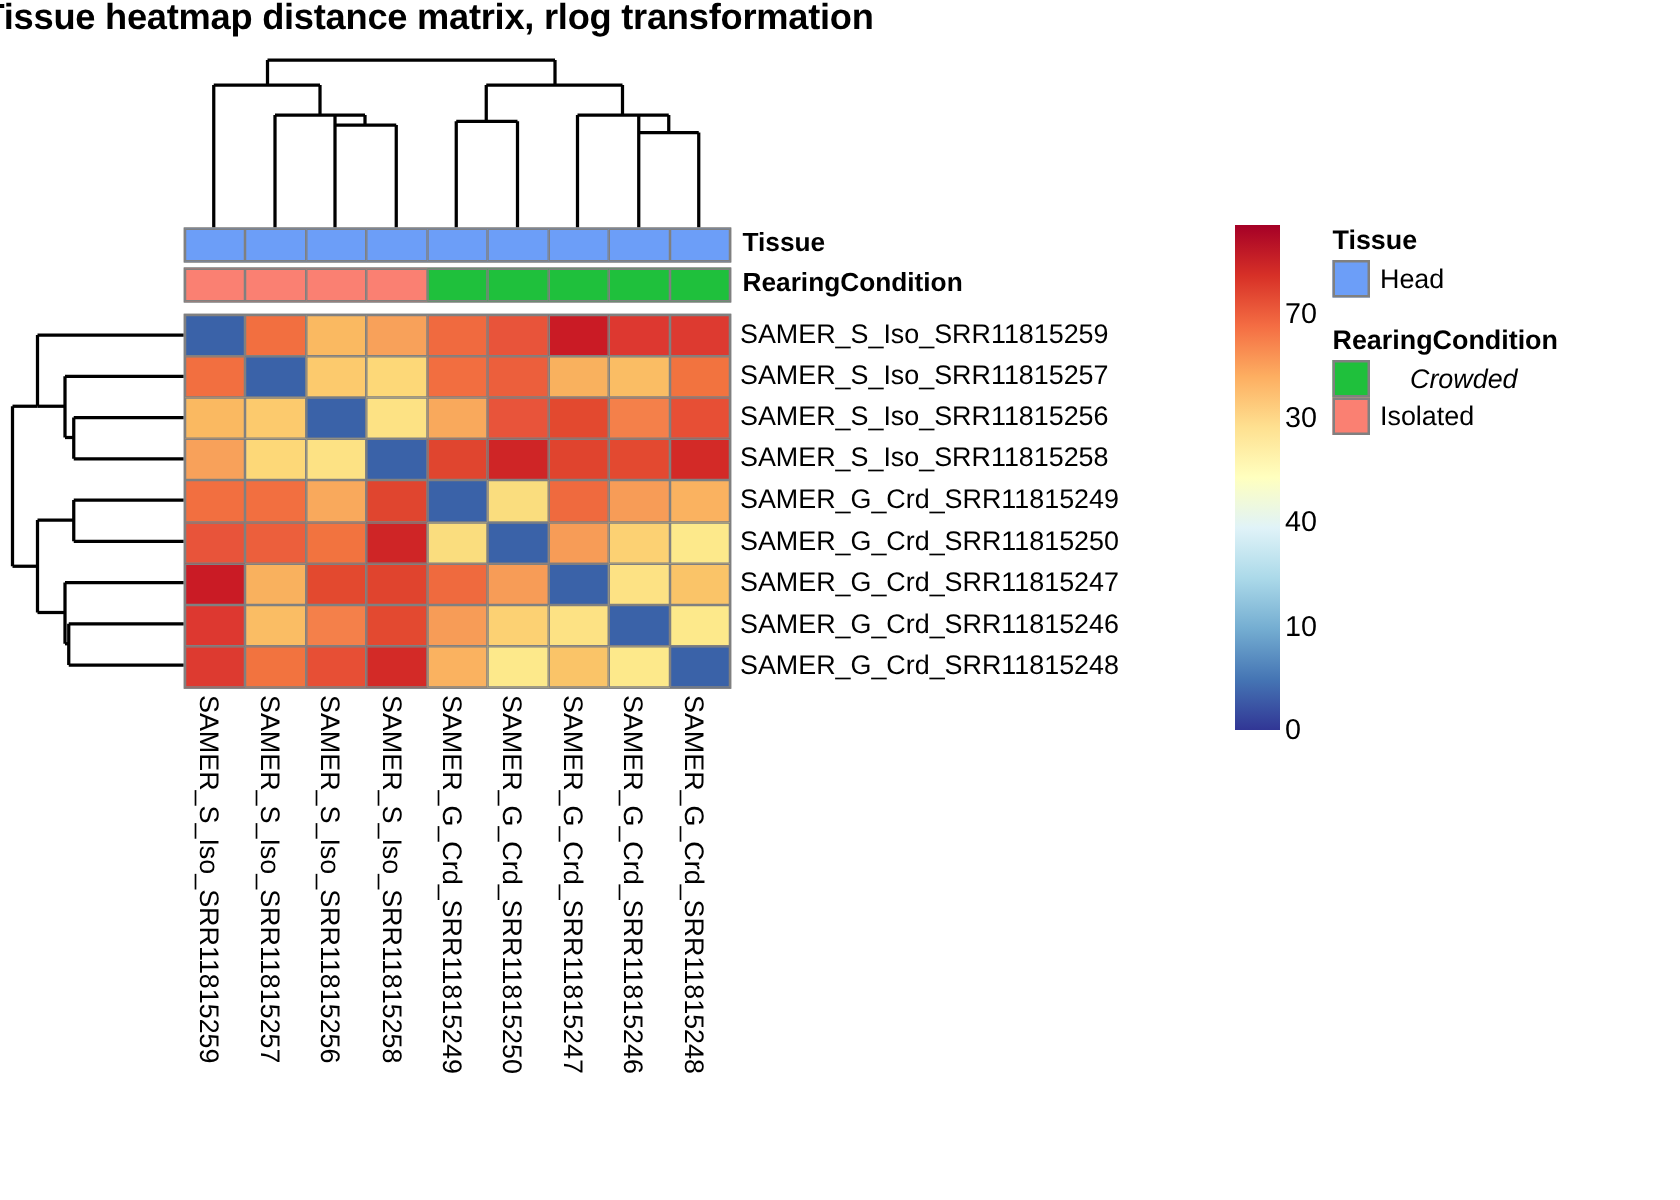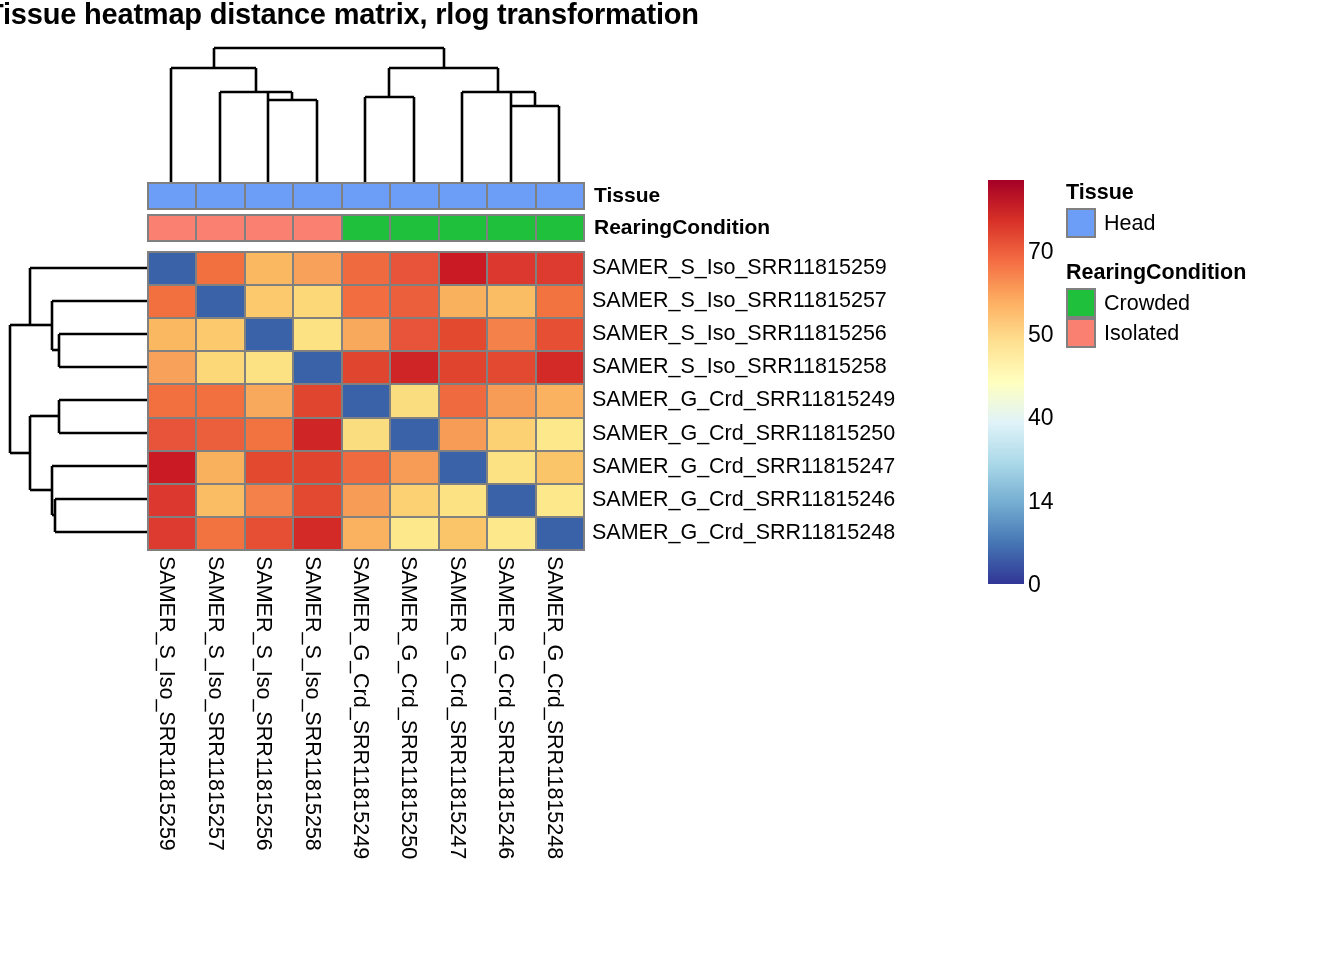--- a/index.html
+++ b/index.html
@@ -322,30 +322,30 @@
             <stop offset="80%" stop-color="#74add1"></stop>
             <stop offset="90%" stop-color="#4575b4"></stop>
             <stop offset="100%" stop-color="#313695"></stop>
           </linearGradient>
       </defs>
       <rect x="0" y="0" width="36" height="404" fill="url(#cbgrad)"></rect>
     </svg>
   </div>
   <div id="colorbar-ticks">
       <div class="cb-tick" style="top: 250.804px;">70</div>
-      <div class="cb-tick" style="top: 334.103px;">50</div>
+      <div class="cb-tick" style="top: 334.103px;">30</div>
       <div class="cb-tick" style="top: 417.402px;">40</div>
-      <div class="cb-tick" style="top: 500.701px;">14</div>
+      <div class="cb-tick" style="top: 500.701px;">10</div>
       <div class="cb-tick" style="top: 584px;">0</div>
     </div>
 
   <div id="legends">
       <div class="legend-title" style="left: 1066px; top: 180px;">Tissue</div>
       <div class="legend-sw" style="left: 1066px; top: 208px; background: rgb(108, 158, 248);"></div>
       <div class="legend-key" style="left: 1104px; top: 211px;">Head</div>
       <div class="legend-title" style="left: 1066px; top: 260px;">RearingCondition</div>
       <div class="legend-sw" style="left: 1066px; top: 288px; background: rgb(31, 192, 60);"></div>
-      <div class="legend-key" style="left: 1104px; top: 291px;">Crowded</div>
+      <div class="legend-key" style="left: 1128px; top: 291px; font-style: italic;">Crowded</div>
       <div class="legend-sw" style="left: 1066px; top: 318px; background: rgb(250, 128, 114);"></div>
       <div class="legend-key" style="left: 1104px; top: 321px;">Isolated</div>
     </div>
 
 </div>
 
 </body></html>

